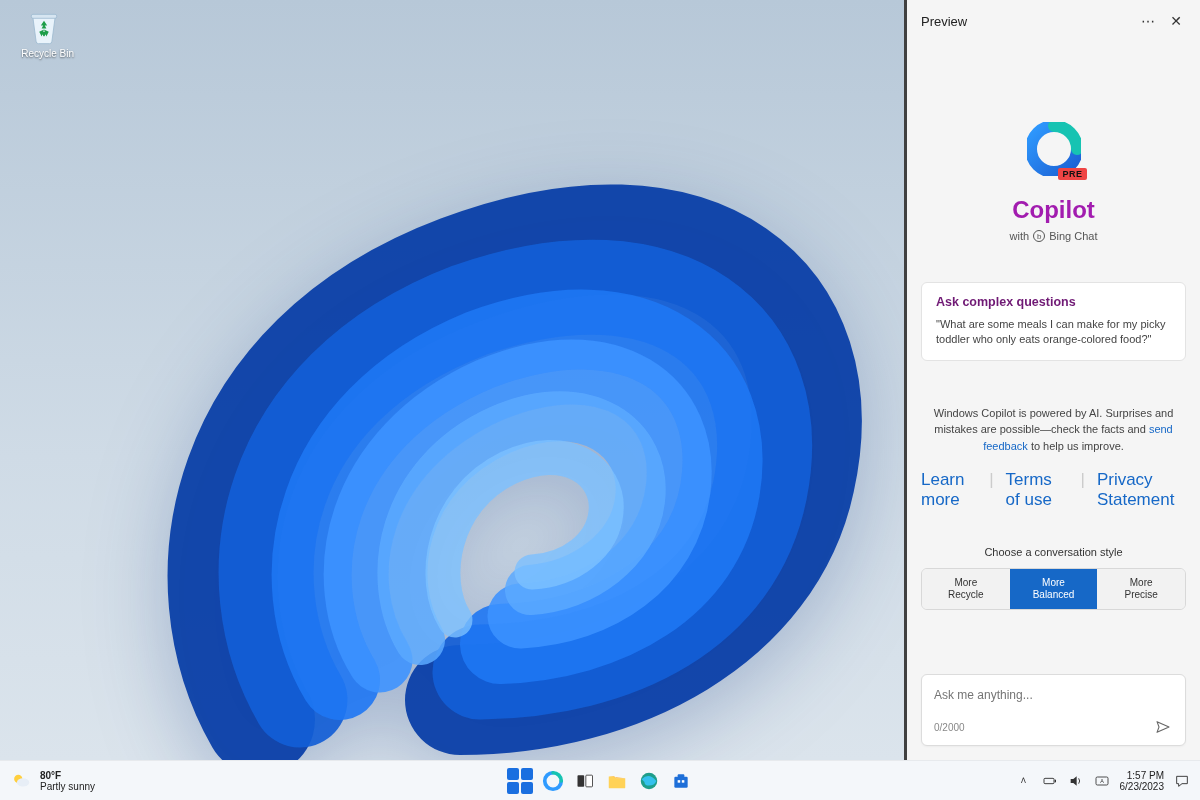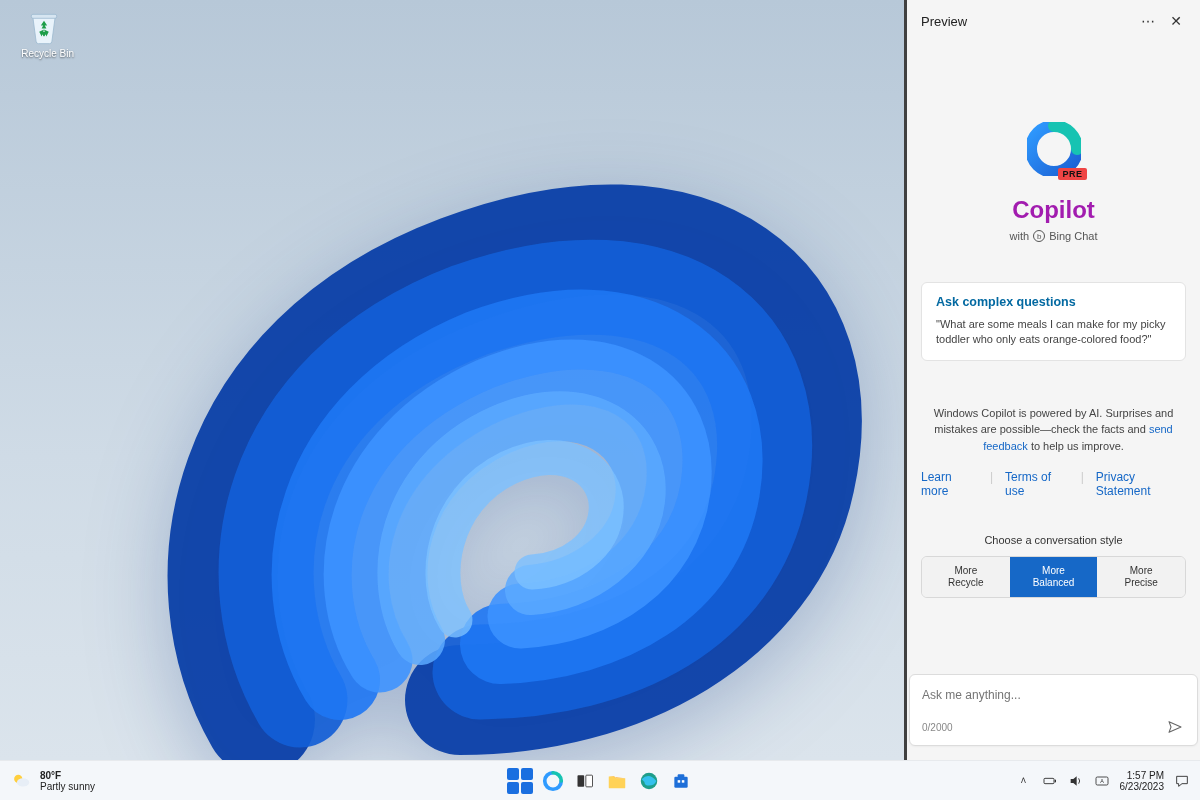--- a/index.html
+++ b/index.html
@@ -57,37 +57,37 @@
     padding:1px 4px; border-radius:2px; letter-spacing:.5px;
   }
   .copilot-title { font-size:24px; font-weight:600; color:#a21caf; margin-top:20px; }
   .copilot-sub { font-size:11px; color:#555; margin-top:6px; display:flex; gap:4px; align-items:center; justify-content:center;}
   .bing-b { width:12px; height:12px; border:1.2px solid #555; border-radius:50%; display:inline-flex;align-items:center;justify-content:center;font-size:8px;color:#555;}
 
   .card {
     width:100%; background:#fff; border:1px solid #e3e3e3; border-radius:6px;
     padding:12px 14px; margin-top:40px;
   }
-  .card h4 { font-size:12.5px; font-weight:600; color:#0369a1; }
+  .card h4 { font-size:12.5px; font-weight:600; color:#701a75; }
   .card p { font-size:11px; color:#444; margin-top:8px; line-height:1.4; }
 
   .disclaimer { font-size:11px; color:#444; text-align:center; line-height:1.5; margin-top:44px; padding:0 6px;}
   .disclaimer a { color:#1668c7; cursor:pointer; }
 
-  .links-row { display:flex; gap:12px; justify-content:center; margin-top:16px; font-size:12px; }
+  .links-row { display:flex; gap:12px; justify-content:center; margin-top:16px; font-size:17px; }
   .links-row span { color:#1668c7; cursor:pointer; }
   .links-row .sep { color:#ccc; cursor:default; }
 
   .style-label { font-size:11px; color:#333; margin-top:36px; }
   .style-picker { display:flex; width:100%; margin-top:10px; border-radius:6px; overflow:hidden; border:1px solid #d8d8d8;}
   .style-picker .opt { flex:1; text-align:center; padding:8px 4px; font-size:10px; color:#333; line-height:1.2; cursor:pointer; background:#f2f2f2;}
   .style-picker .opt.selected { background:#1668c7; color:#fff; }
   .style-picker .opt span{display:block;}
 
-  .input-area { padding:12px 2px 14px; }
+  .input-area { padding:12px 14px 14px; }
   .input-box { background:#fff; border:1px solid #dcdcdc; border-radius:6px; padding:10px 12px 8px; box-shadow:0 1px 2px rgba(0,0,0,.04);}
   .input-box input { width:100%; border:none; outline:none; font-size:12px; color:#333; background:transparent;}
   .input-foot { display:flex; align-items:center; justify-content:space-between; margin-top:14px; font-size:10px; color:#888;}
   .send-btn { width:20px; height:20px; display:flex; align-items:center; justify-content:center; cursor:pointer; color:#666;}
 
   
   .taskbar {
     position:absolute; left:0; right:0; bottom:0; height:40px;
     background:rgba(243,246,250,.92); backdrop-filter:blur(6px);
     border-top:1px solid rgba(0,0,0,.05);

